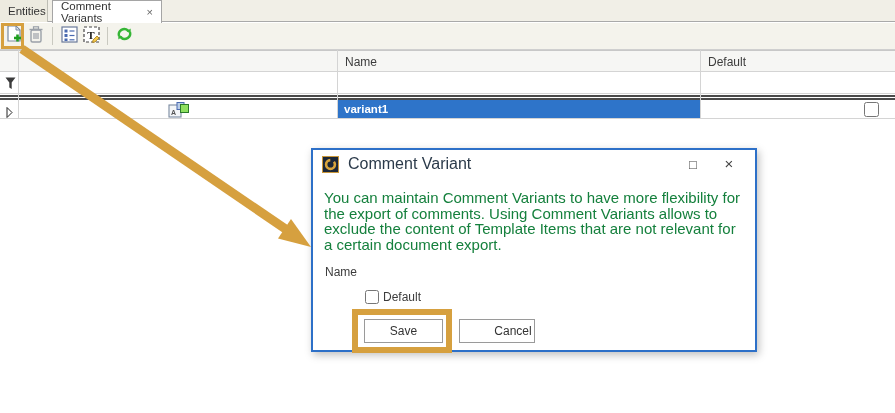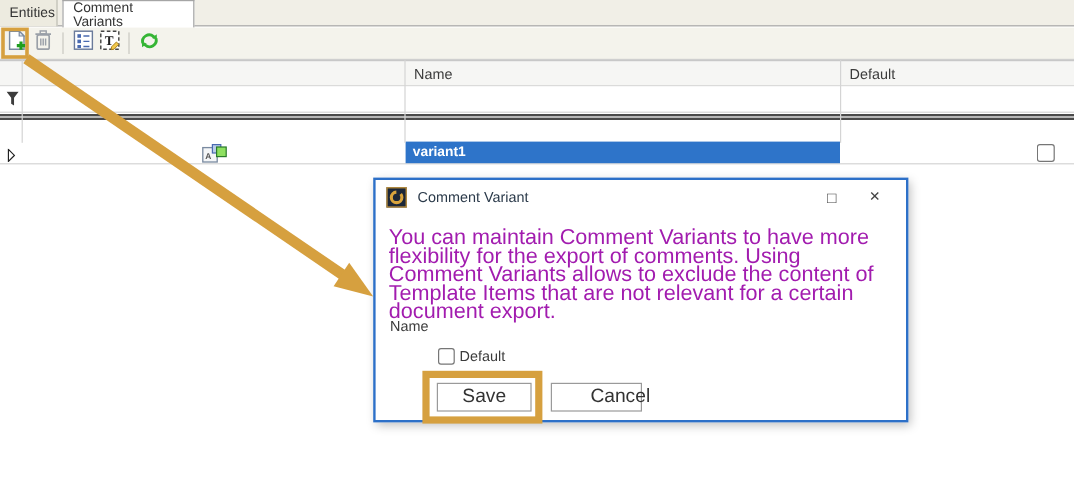--- a/index.html
+++ b/index.html
@@ -7,73 +7,73 @@
     font-family:"Liberation Sans", sans-serif; }
   .abs { position:absolute; }
 
   
   .tabbar { left:0; top:0; width:895px; height:22px; background:#f1efe7;
     border-bottom:1px solid #a9a9a9; }
   .tab { position:absolute; top:0; height:22px; display:flex; align-items:center;
     gap:7px; padding:0 8px; font-size:11.5px; color:#333; cursor:default; }
   .tab-inactive { left:0; width:48px; background:#edebe0; border-right:1px solid #bdbdb4; }
   .tab-active { left:52px; width:110px; background:#ffffff; height:23px;
-    border:1px solid #a5a5a5; border-bottom:none;flex-direction:column; }
+    border:1px solid #a5a5a5; border-bottom:none; }
   .tab-close { font-size:11px; color:#666; line-height:1; }
 
   
   .toolbar { left:0; top:23px; width:895px; height:27px; background:#f4f3ec;
     border-bottom:1px solid #cfcfcf; display:flex; align-items:center; padding-left:3px; }
   .tbtn { width:22px; height:22px; display:flex; align-items:center; justify-content:center; }
   .tsep { width:1px; height:18px; background:#c9c9c0; margin:0 5px; }
 
   
   .grid-header { left:0; top:50px; width:895px; height:22px; background:#f6f6f4;
     border-top:1px solid #c8c8c8; border-bottom:1px solid #d4d4d4; }
   .hdr-cell { position:absolute; top:0; height:22px; display:flex; align-items:center;
     padding-left:7px; font-size:12px; color:#3c3c3c; }
   .grid-filter { left:0; top:72px; width:895px; height:22px; background:#ffffff;
     border-bottom:1px solid #d4d4d4; }
   .grid-sep { left:0; top:95px; width:895px; height:5px; background:#ffffff;
     border-top:2px solid #4a4a4a; border-bottom:2px solid #4a4a4a; }
   .grid-row { left:0; top:100px; width:895px; height:19px; background:#ffffff;
-    border-bottom:1px solid #d4d4d4;margin-top:18px; }
+    border-bottom:1px solid #d4d4d4; }
   .vline { position:absolute; width:1px; background:#d4d4d4; top:50px; height:69px; }
   .cell-name-sel { position:absolute; left:338px; top:0; width:362px; height:18px;
     background:#2e74c9; color:#ffffff; font-size:11.5px; font-weight:bold;
     display:flex; align-items:center; padding-left:6px; }
   .grid-checkbox { position:absolute; left:864px; top:2px; width:15px; height:15px; }
 
   
   .dialog { left:311px; top:148px; width:446px; height:204px; background:#ffffff;
     border:2px solid #2d70c8; box-shadow:2px 3px 8px rgba(0,0,0,0.25); }
   .dlg-titlebar { position:absolute; left:0; top:0; width:100%; height:28px;
     display:flex; align-items:center; padding-left:9px; gap:9px; }
   .dlg-icon { width:17px; height:17px; background:#1c2738; border:1px solid #c9973b;
     display:flex; align-items:center; justify-content:center; }
-  .dlg-title { font-size:12px; color:#2b3a4a; }
+  .dlg-title { font-size:16px; color:#2b3a4a; }
   .dlg-max { position:absolute; right:52px; top:4px; width:20px; height:20px;
     font-size:13px; color:#444; display:flex; align-items:center; justify-content:center; }
   .dlg-close { position:absolute; right:16px; top:3px; width:20px; height:20px;
     font-size:15px; color:#444; display:flex; align-items:center; justify-content:center; }
-  .dlg-body { position:absolute; left:11px; top:40px; width:424px; font-size:18px;
-    line-height:15.5px; color:#a21caf; }
+  .dlg-body { position:absolute; left:11px; top:40px; width:424px; font-size:15px;
+    line-height:15.5px; color:#15803d; }
   .dlg-name-label { position:absolute; left:12px; top:115px; font-size:12px; color:#3c3c3c; }
   .dlg-name-field { position:absolute; left:52px; top:110px; width:378px; height:21px;
     background:#faf0a8; border:1px solid #aba26b; }
   .dlg-name-field input { width:100%; height:100%; background:transparent; border:none;
     outline:none; font-family:"Liberation Sans",sans-serif; font-size:12px;
     color:#1a2a4a; padding-left:5px; }
   .caret { position:absolute; left:19px; top:3px; width:1px; height:14px; background:#33415c; }
   .dlg-default-row { position:absolute; left:52px; top:140px; display:flex;
     align-items:center; gap:4px; font-size:12px; color:#3c3c3c; }
   .dlg-default-row input { width:14px; height:14px; }
   .btn { position:absolute; top:169px; height:24px; background:#ffffff;
     border:1px solid #9a9a9a; font-family:"Liberation Sans",sans-serif;
-    font-size:16px; color:#333; }
+    font-size:12px; color:#333; }
   .btn-save { left:51px; width:79px; }
   .btn-cancel { left:146px; width:76px;padding-left:32px; }
 
   
   .anno-box-new { left:1px; top:23px; width:23px; height:26px;
     border:3px solid #d6a03f; background:transparent; }
   .anno-save { position:absolute; left:39px; top:159px; width:100px; height:44px;
     border:6px solid #d6a03f; }
   .anno-arrow-svg { left:0; top:0; width:895px; height:413px; pointer-events:none; }
 </style>

